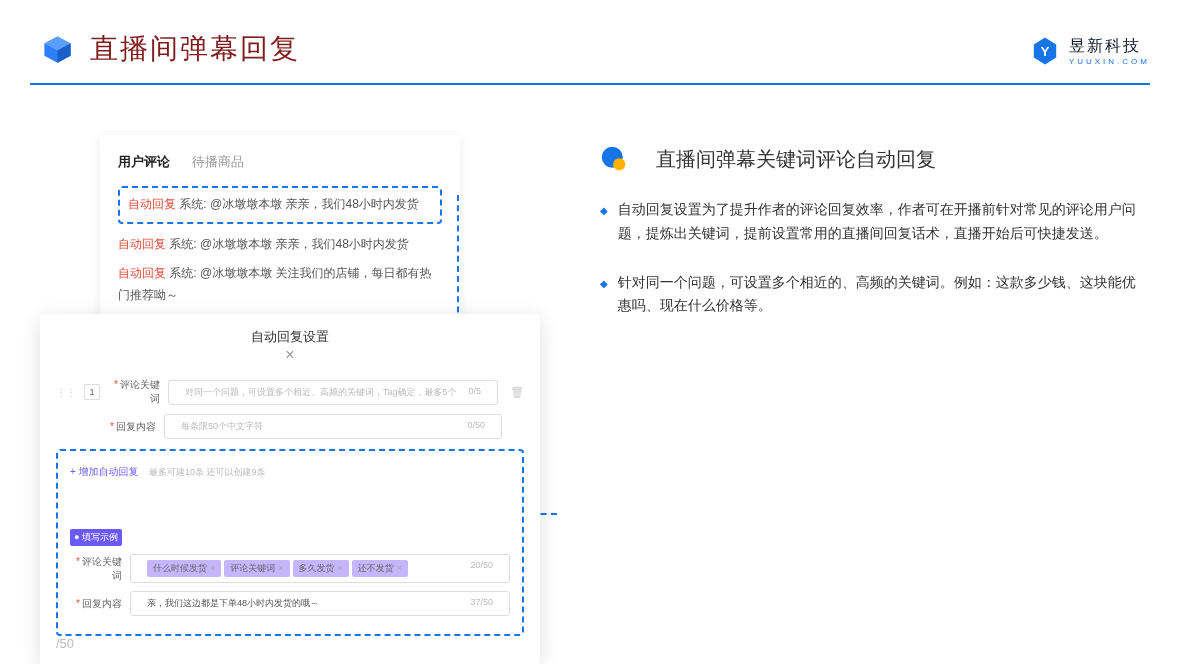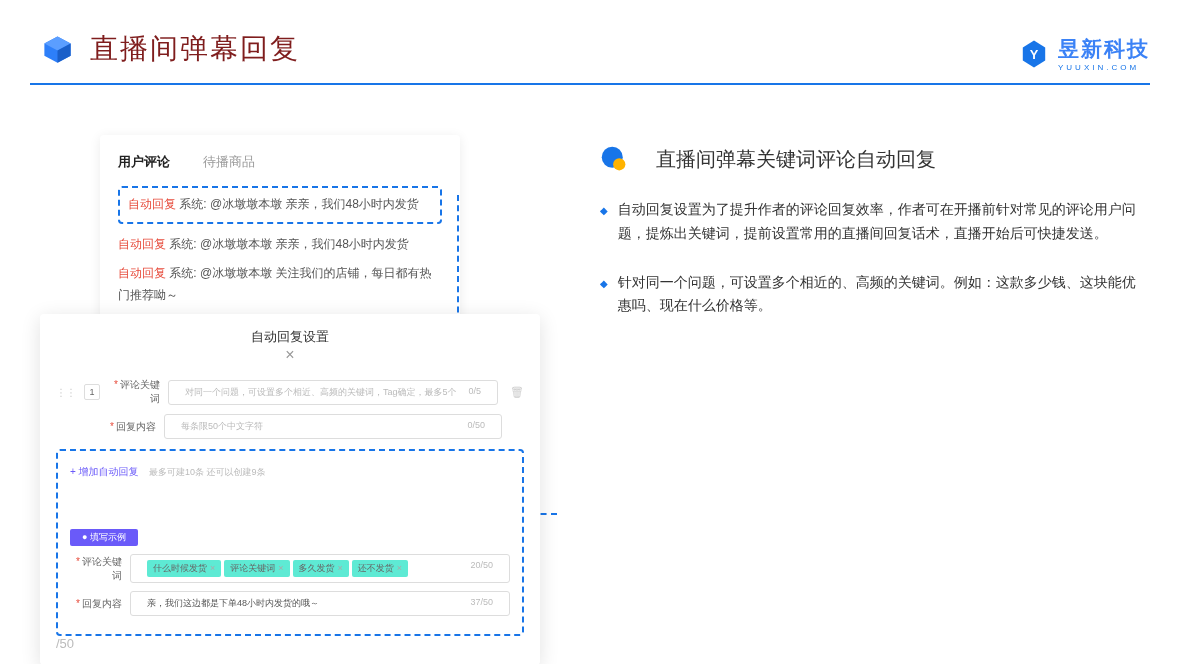--- a/index.html
+++ b/index.html
@@ -4,30 +4,30 @@
 <style>
 * { margin: 0; padding: 0; box-sizing: border-box; }
 body { font-family: "Microsoft YaHei", "PingFang SC", sans-serif; background: #fff; width: 1180px; height: 664px; position: relative; overflow: hidden; }
 
 .header { display: flex; align-items: center; padding: 30px 40px 15px 40px; }
 .header-icon { width: 35px; height: 35px; margin-right: 15px; }
 .header-title { font-size: 28px; color: #7f1d1d; letter-spacing: 2px; }
 .brand { position: absolute; right: 30px; top: 35px; display: flex; align-items: center; }
 .brand-icon { width: 32px; height: 32px; margin-right: 8px; }
 .brand-text { display: flex; flex-direction: column; }
-.brand-cn { color: #3b82f6; font-size: 21px; font-weight: bold; letter-spacing: 2px; }
+.brand-cn { color: #0f172a; font-size: 16px; font-weight: normal; letter-spacing: 2px; }
 .brand-en { color: #1875e8; font-size: 8px; letter-spacing: 3px; }
 .divider { height: 2px; background: #1875e8; margin: 0 30px; }
 
 .content { display: flex; padding: 50px 40px; gap: 60px; }
 .left { width: 500px; position: relative; }
 .right { flex: 1; padding-top: 10px; }
 
 .comment-panel { background: #fff; box-shadow: 0 2px 12px rgba(0,0,0,0.08); border-radius: 4px; padding: 18px 18px 10px 18px; margin-left: 60px; width: 360px; }
-.tabs { display: flex; gap: 33px; margin-bottom: 15px; font-size: 13px; }
+.tabs { display: flex; gap: 22px; margin-bottom: 15px; font-size: 13px; }
 .tab-active { color: #222; font-weight: 600; }
 .tab { color: #999; }
 .comment-item { font-size: 12px; line-height: 1.8; margin-bottom: 8px; color: #555; }
 .tag-red { color: #e74c3c; font-weight: 500; }
 .highlighted { border: 2px dashed #1875e8; border-radius: 4px; padding: 6px 8px; margin-bottom: 10px; position: relative; }
 
 .settings-panel { background: #fff; box-shadow: 0 4px 20px rgba(0,0,0,0.12); border-radius: 4px; padding: 14px 16px; width: 500px; margin-top: -10px; position: relative; }
 .settings-header { display: flex; justify-content: space-between; align-items: center; margin-bottom: 14px; font-size: 13px; color: #333; font-weight: 500; flex-direction: column; }
 .close-x { color: #999; font-size: 16px; cursor: pointer; }
 .form-row { display: flex; align-items: center; font-size: 10px; margin-bottom: 8px; gap: 8px; }
@@ -35,22 +35,22 @@
 .label { width: 52px; color: #666; text-align: right; }
 .label .req { color: #e74c3c; margin-right: 2px; }
 .input-box { flex: 1; border: 1px solid #ddd; border-radius: 3px; padding: 5px 16px; color: #bbb; font-size: 9px; display: flex; justify-content: space-between; background: #fff; }
 .input-box.filled { color: #555; }
 .counter { color: #bbb; font-size: 9px; }
 .trash { color: #ccc; font-size: 11px; margin-left: 4px; }
 
 .example-section { border: 2px dashed #1875e8; border-radius: 4px; padding: 10px 12px; margin-top: 10px; }
 .add-link { color: #6a5af9; font-size: 10px; margin-bottom: 8px; display: inline-block; }
 .hint { color: #bbb; font-size: 9px; margin-left: 6px; }
-.badge { background: #6a5af9; color: #fff; font-size: 9px; padding: 2px 12px; border-radius: 2px; display: inline-block; margin-bottom: 8px; margin-top: 36px; }
-.tag-chip { display: inline-block; background: #5eead4; color: #666; font-size: 9px; padding: 2px 6px; border-radius: 2px; margin-right: 3px; }
+.badge { background: #6a5af9; color: #fff; font-size: 9px; padding: 2px 4px; border-radius: 2px; display: inline-block; margin-bottom: 8px; margin-top: 36px; }
+.tag-chip { display: inline-block; background: #c4b5fd; color: #666; font-size: 9px; padding: 2px 6px; border-radius: 2px; margin-right: 3px; }
 .tag-chip::after { content: "×"; margin-left: 3px; color: #aaa; }
 
 .connector1 { position: absolute; border-left: 2px dashed #1875e8; border-bottom: 2px dashed #1875e8; }
 
 .section-title { display: flex; align-items: center; margin-bottom: 25px; gap: 16px; }
 .bubble-icon { width: 28px; height: 28px; margin-right: 12px; }
 .section-title-text { font-size: 20px; color: #333; }
 .bullet-item { display: flex; margin-bottom: 25px; font-size: 14px; line-height: 1.7; color: #333; }
 .diamond { color: #1875e8; margin-right: 10px; margin-top: 4px; font-size: 10px; }
 </style>

